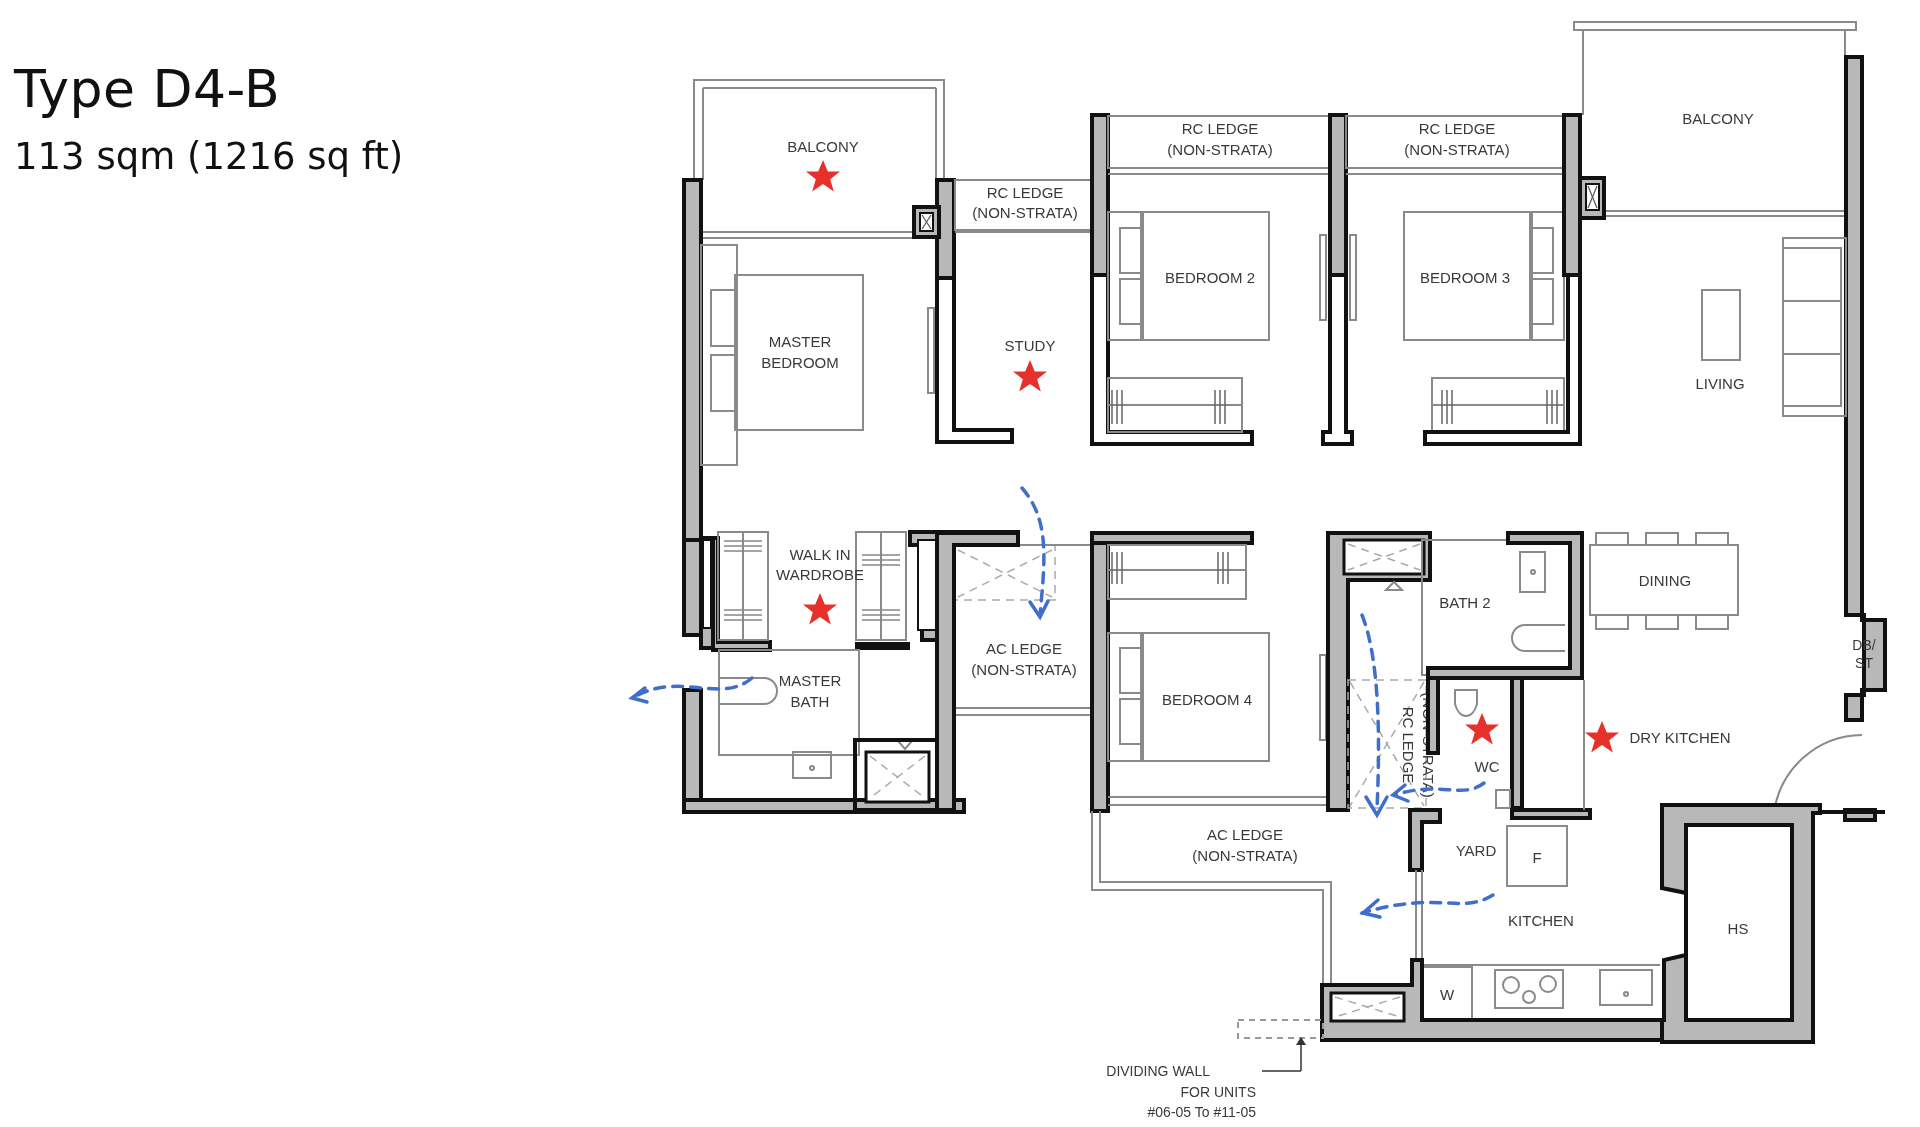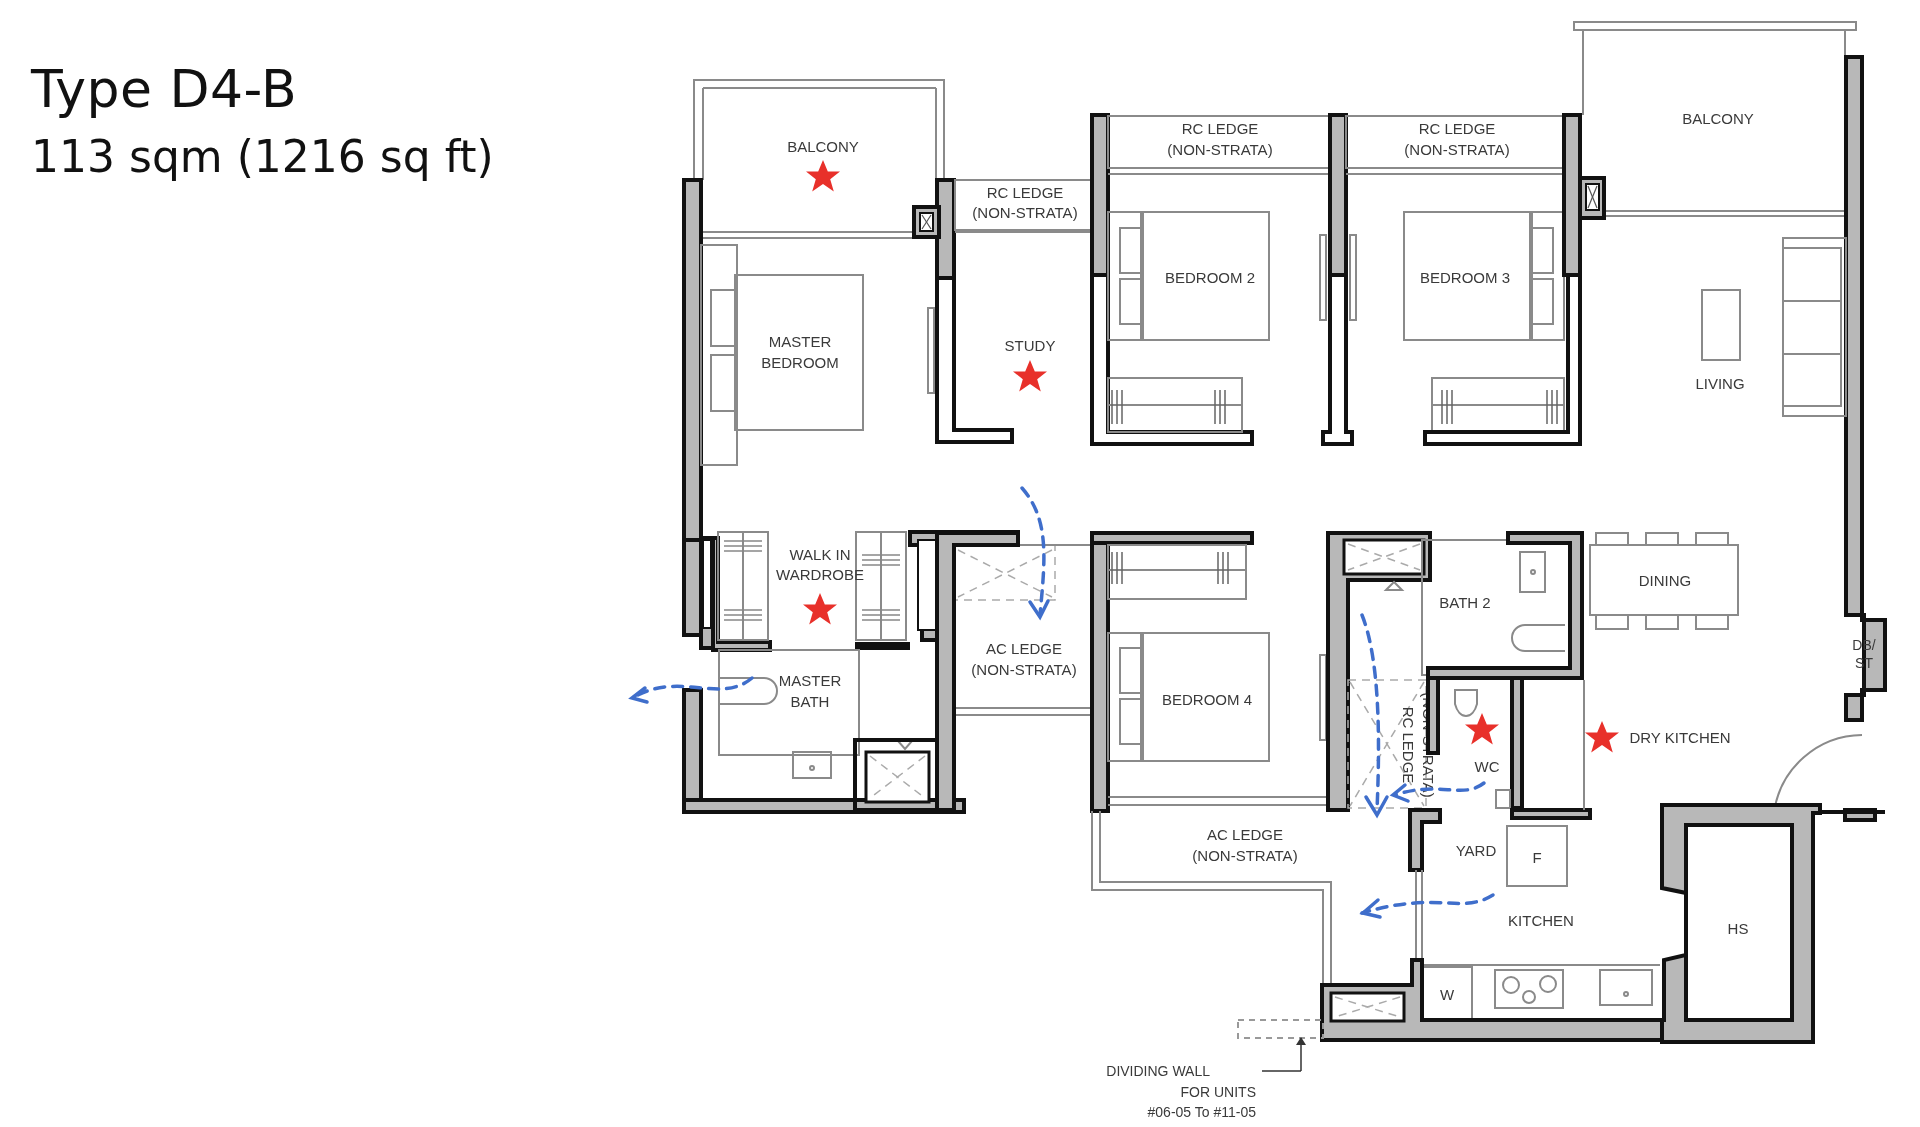--- a/index.html
+++ b/index.html
@@ -1,19 +1,19 @@
 <!DOCTYPE html>
 <html><head>
 <meta charset="utf-8">
 <style>
   html, body { margin: 0; padding: 0; background: #ffffff; }
   body { width: 1920px; height: 1127px; position: relative; overflow: hidden; font-family: "DejaVu Sans", sans-serif; }
-  .title-block { position: absolute; left: 14px; top: 58px; color: #111; margin-left: 17px; }
+  .title-block { position: absolute; left: 14px; top: 58px; color: #111; }
   .unit-type { font-size: 52px; line-height: 62px; letter-spacing: 0.5px; }
-  .unit-area { font-size: 44px; line-height: 58px; margin-top: 8px; }
+  .unit-area { font-size: 37px; line-height: 58px; margin-top: 8px; }
   svg.plan { position: absolute; left: 0; top: 0; }
   .wall { fill: #b8b8b8; stroke: #111; stroke-width: 4; }
   .thin { fill: none; stroke: #8a8a8a; stroke-width: 2; }
   .lbl { font-family: "Liberation Sans", "DejaVu Sans", sans-serif; font-size: 15px; fill: #3a3a3a; text-anchor: middle; }
   .arrow { fill: none; stroke: #3f6ecb; stroke-width: 3.5; stroke-dasharray: 10 8; stroke-linecap: round; }
   .arrowhead { fill: none; stroke: #3f6ecb; stroke-width: 3.5; stroke-linecap: round; }
   .star { fill: #e8302a; }
   .dash { fill: none; stroke: #999; stroke-width: 2; stroke-dasharray: 6 5; }
   .xbox { fill: none; stroke: #aaa; stroke-width: 1.5; stroke-dasharray: 8 6; }
 </style>

